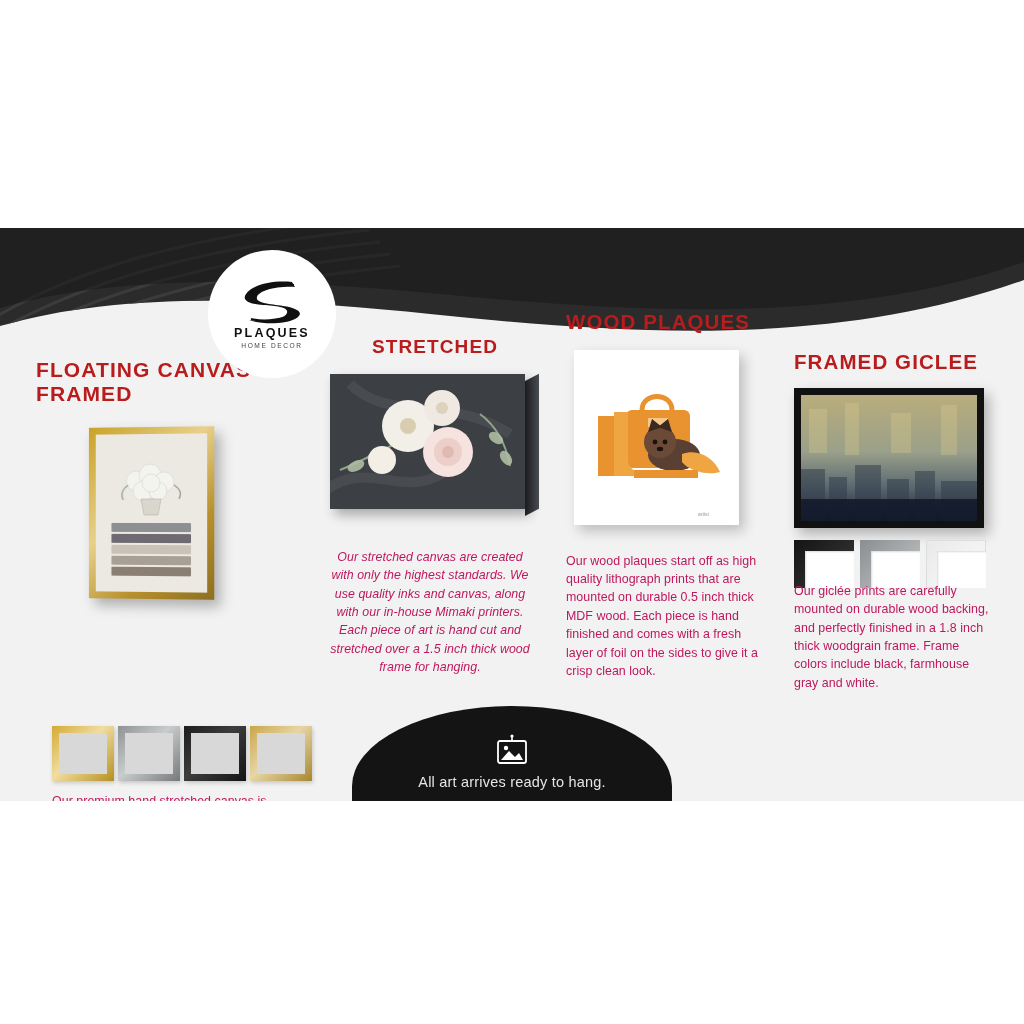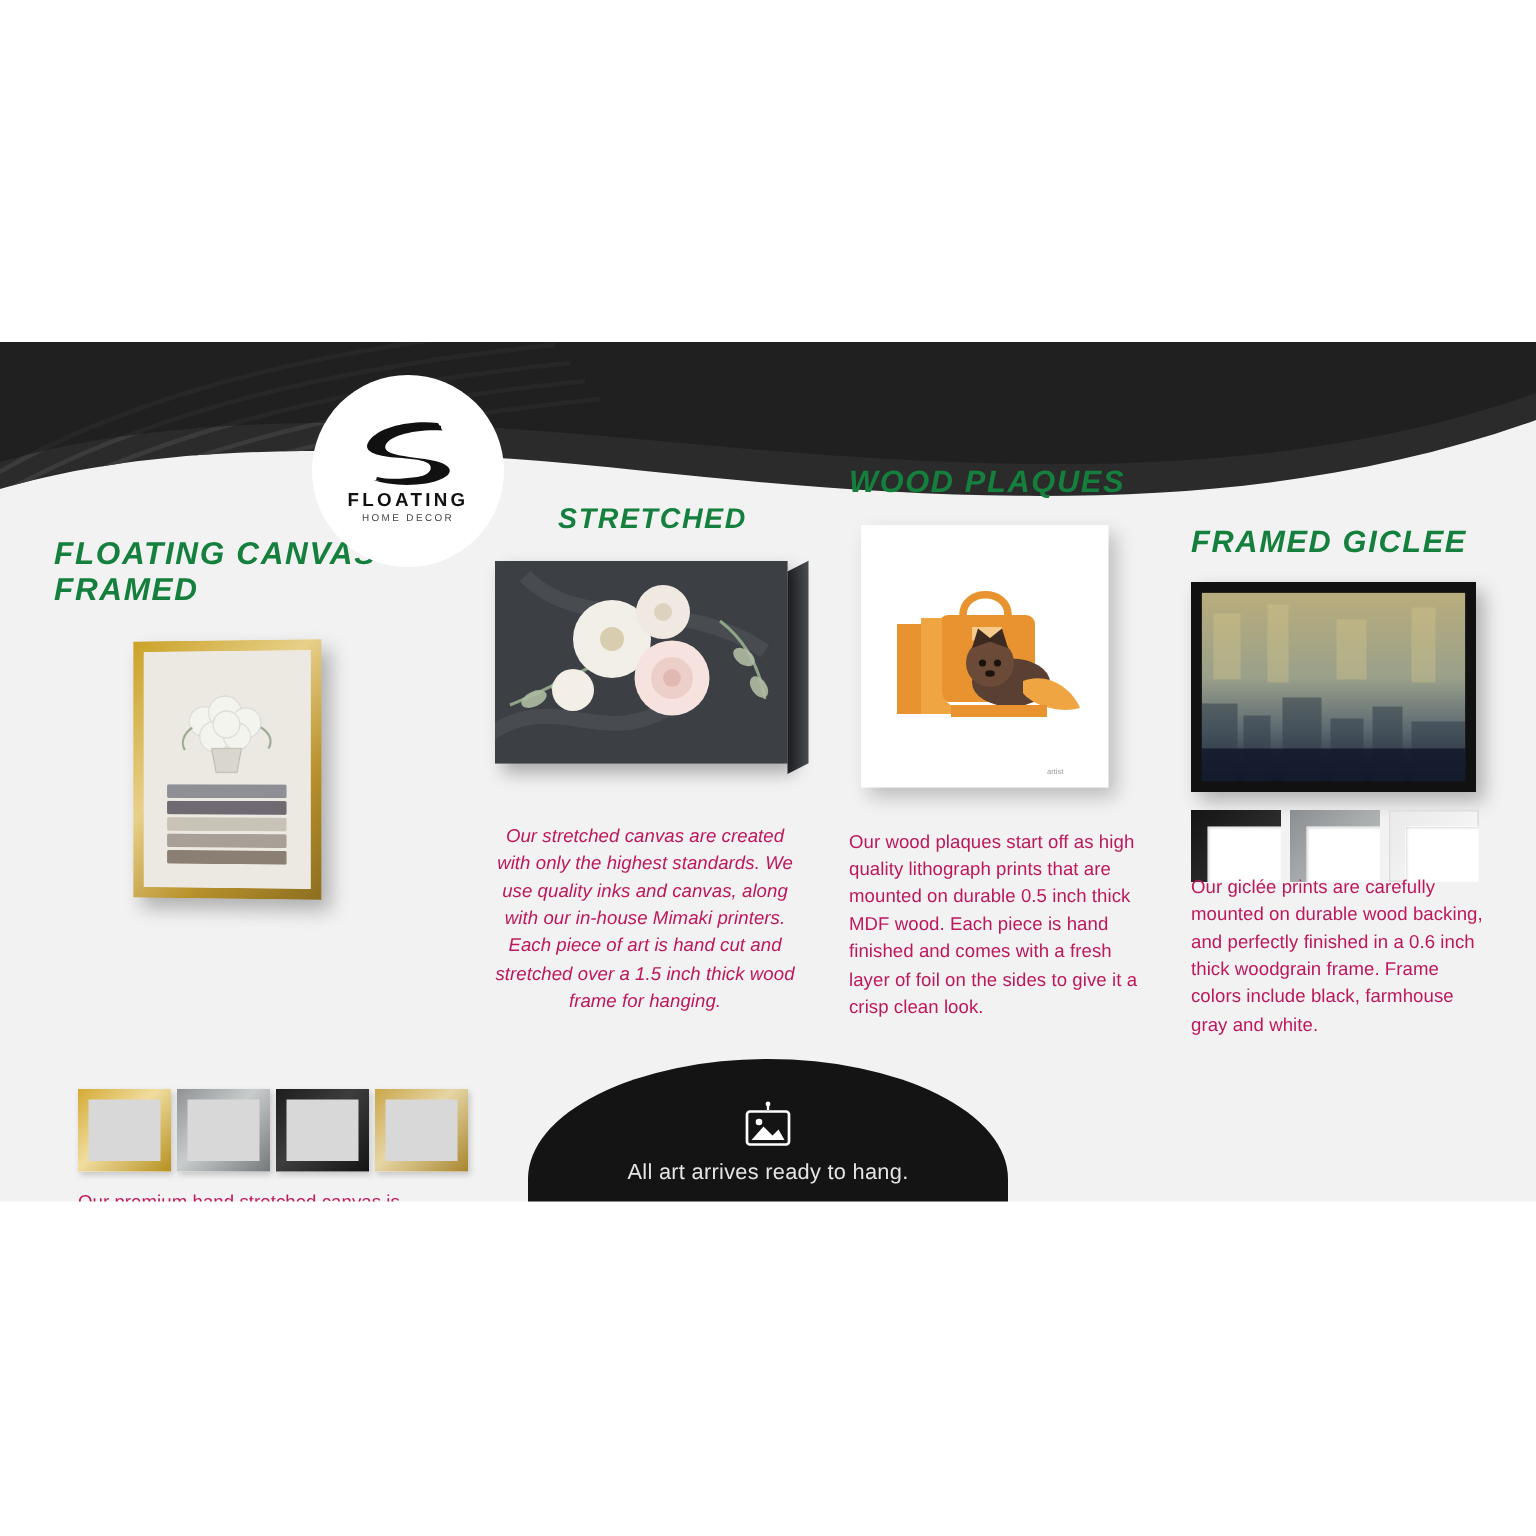--- a/index.html
+++ b/index.html
@@ -72,24 +72,23 @@
   }
 
   
   .col {
     position: absolute;
     box-sizing: border-box;
   }
   .col-title {
     font-weight: 800;
     letter-spacing: 1.1px;
-    color: #15803d;
+    color: #b91c1c;
     line-height: 1.16;
     text-transform: uppercase;
-    font-style: italic;
   }
   .col-body {
     font-size: 12.4px;
     line-height: 1.48;
     color: #be185d;
     letter-spacing: .05px;
   }
 
   
   #col1 { left: 36px; top: 130px; width: 270px; }
@@ -261,21 +260,21 @@
       <path d="M0,0 H1024 V34 C850,96 650,86 440,66 C255,48 110,48 0,80 Z" fill="#171717" opacity=".55"></path>
     </svg>
   </div>
 
   <div class="logo-badge">
     <svg class="logo-mark" viewBox="0 0 70 46" xmlns="http://www.w3.org/2000/svg">
       <path d="M55 3 C38 1 16 5 9 15 C4 22 14 25 26 26 C40 27 52 28 50 34 C48 40 30 43 12 41 C22 45 46 46 58 40 C68 35 62 29 46 27 C32 25 18 24 20 18 C22 12 38 7 58 8 Z" fill="#111"></path>
       <path d="M57 6 C42 5 24 9 18 16" stroke="#111" stroke-width="2.2" fill="none"></path>
       <path d="M51 38 C36 42 22 42 14 40" stroke="#111" stroke-width="2.2" fill="none"></path>
     </svg>
-    <div class="logo-name">FLOATING</div>
+    <div class="logo-name">PLAQUES</div>
     <div class="logo-sub">HOME DECOR</div>
   </div>
 
   <div class="col" id="col1">
     <div class="col-title">
       <div>FLOATING CANVAS</div>
       <div>FRAMED</div>
     </div>
 
     <div class="art-wrap">
@@ -444,21 +443,21 @@
           <div class="c-outer c-gray"></div>
             <div class="c-inner"></div>
         </div>
         <div class="corner">
           <div class="c-outer c-white"></div>
             <div class="c-inner"></div>
         </div>
       </div>
     </div>
 
-    <div class="col-body">Our giclée prints are carefully mounted on durable wood backing, and perfectly finished in a 0.6 inch thick woodgrain frame. Frame colors include black, farmhouse gray and white.</div>
+    <div class="col-body">Our giclée prints are carefully mounted on durable wood backing, and perfectly finished in a 1.8 inch thick woodgrain frame. Frame colors include black, farmhouse gray and white.</div>
   </div>
 
   <div id="banner">
     <svg class="banner-icon" width="40" height="32" viewBox="0 0 40 32" xmlns="http://www.w3.org/2000/svg">
       <path d="M20 2 v4" stroke="#fff" stroke-width="1.6" fill="none"></path>
       <circle cx="20" cy="2" r="1.6" fill="#fff"></circle>
       <rect x="6" y="7" width="28" height="22" rx="2" fill="none" stroke="#fff" stroke-width="1.8"></rect>
       <circle cx="14" cy="14" r="2.2" fill="#fff"></circle>
       <path d="M9 26 l8 -9 l6 6 l4 -4 l4 7 Z" fill="#fff"></path>
     </svg>

